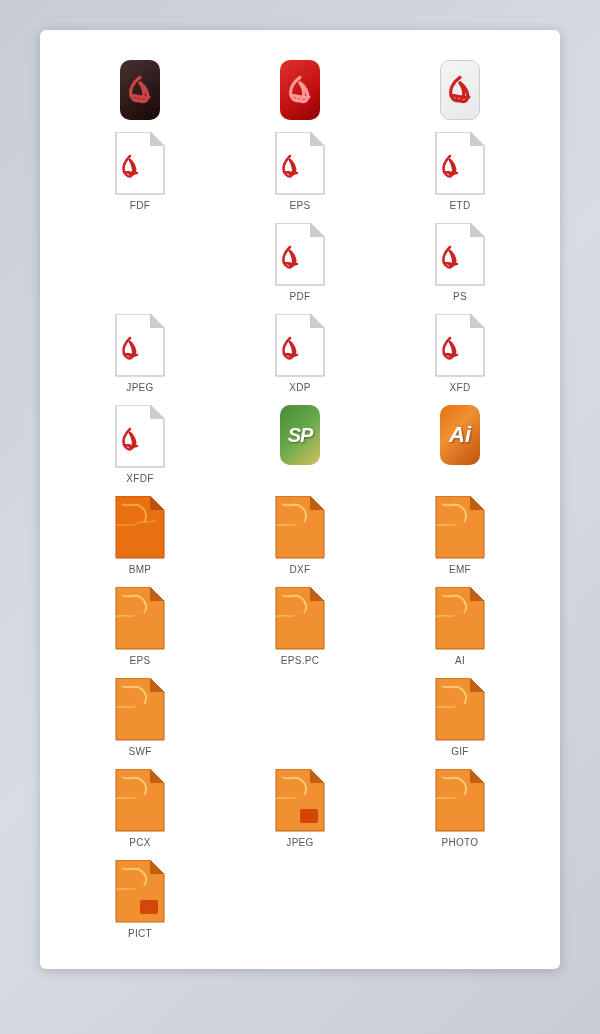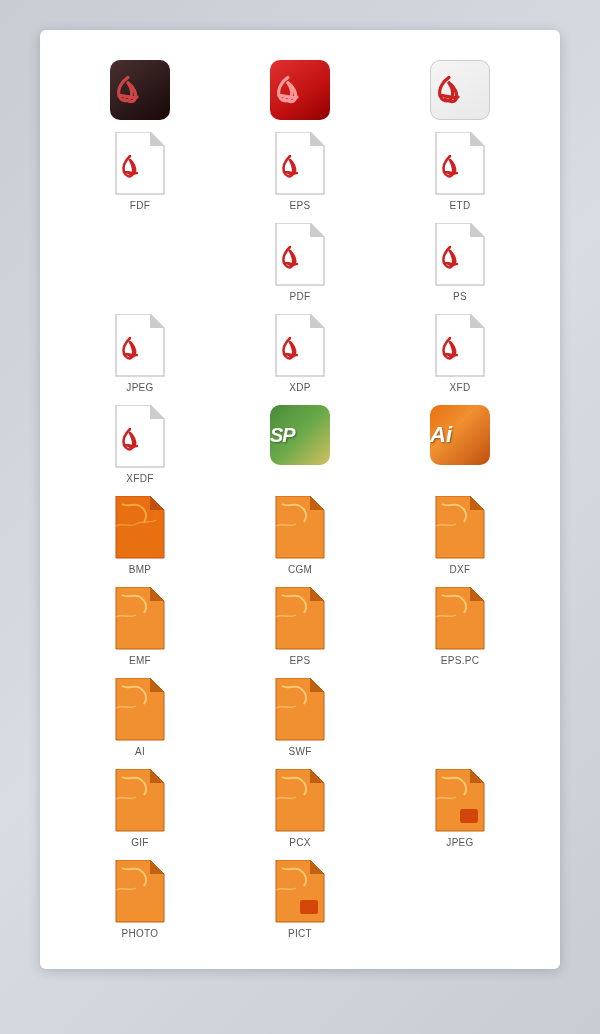--- a/index.html
+++ b/index.html
@@ -41,25 +41,26 @@
     .icon-label {
       font-size: 10px;
       color: #555;
       font-weight: 500;
       text-align: center;
       letter-spacing: 0.3px;
     }
 
     
     .app-icon {
-      width: 60px;
+      width: 40px;
       height: 60px;
       border-radius: 10px;
       display: flex;
       align-items: center;
+      justify-content: center;
       position: relative;
       overflow: hidden;
     }
 
     .app-icon-acrobat-dark {
       background: linear-gradient(145deg, #4a3030 0%, #2a1818 60%, #1a0808 100%);
     }
 
     .app-icon-acrobat-red {
       background: linear-gradient(145deg, #e03030 0%, #c01010 60%, #900000 100%);
@@ -267,29 +268,20 @@
     <div class="icon-item">
       <svg class="file-svg" viewBox="0 0 56 64">
         <polygon points="4,0 38,0 52,14 52,62 4,62" fill="#e87010" stroke="#c05010" stroke-width="1"></polygon>
         <polygon points="38,0 52,14 38,14" fill="#c05010"></polygon>
         <path d="M10 8 C16 12, 22 6, 28 10 C34 14, 36 20, 32 26" stroke="#f4c060" stroke-width="2" fill="none" opacity="0.7"></path>
         <path d="M4 30 C10 26, 18 32, 24 28 C30 24, 38 28, 44 24" stroke="#f4c060" stroke-width="1.5" fill="none" opacity="0.5"></path>
       </svg>
       <span class="icon-label">BMP</span>
     </div>
 
-    <div class="icon-item">
-      <svg class="file-svg" viewBox="0 0 56 64">
-        <polygon points="4,0 38,0 52,14 52,62 4,62" fill="#f09030" stroke="#c06010" stroke-width="1"></polygon>
-        <polygon points="38,0 52,14 38,14" fill="#c06010"></polygon>
-        <path d="M10 8 C16 12, 22 6, 28 10 C34 14, 36 20, 32 26" stroke="#ffe090" stroke-width="2" fill="none" opacity="0.7"></path>
-        <path d="M4 30 C10 26, 18 32, 24 28" stroke="#ffe090" stroke-width="1.5" fill="none" opacity="0.5"></path>
-      </svg>
-      <span class="icon-label">CGM</span>
-    </div>
 
 
     <div class="icon-item">
       <svg class="file-svg" viewBox="0 0 56 64">
         <polygon points="4,0 38,0 52,14 52,62 4,62" fill="#f09030" stroke="#c06010" stroke-width="1"></polygon>
         <polygon points="38,0 52,14 38,14" fill="#c06010"></polygon>
         <path d="M10 8 C16 12, 22 6, 28 10 C34 14, 36 20, 32 26" stroke="#ffe090" stroke-width="2" fill="none" opacity="0.7"></path>
         <path d="M4 30 C10 26, 18 32, 24 28" stroke="#ffe090" stroke-width="1.5" fill="none" opacity="0.5"></path>
       </svg>
       <span class="icon-label">DXF</span>

